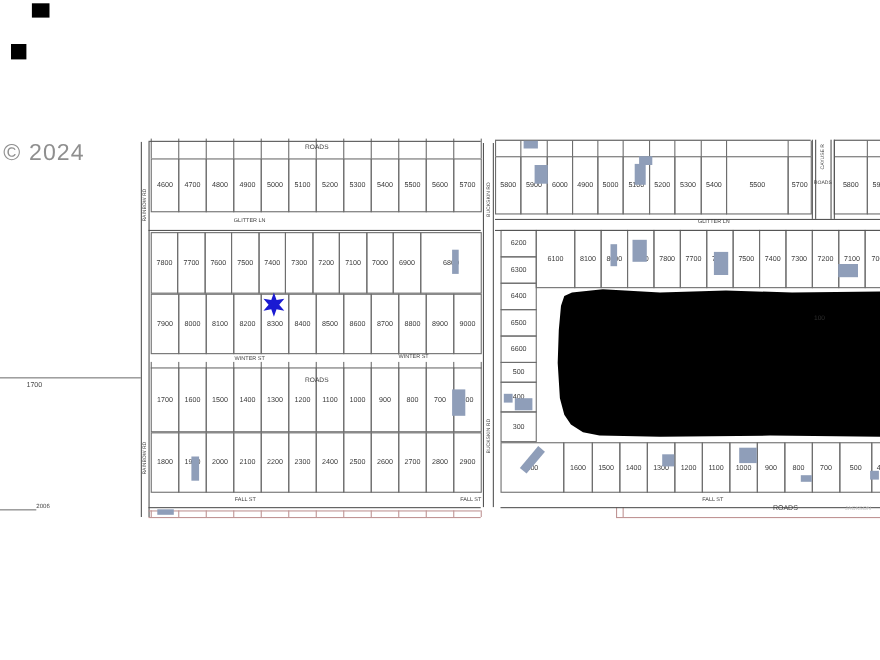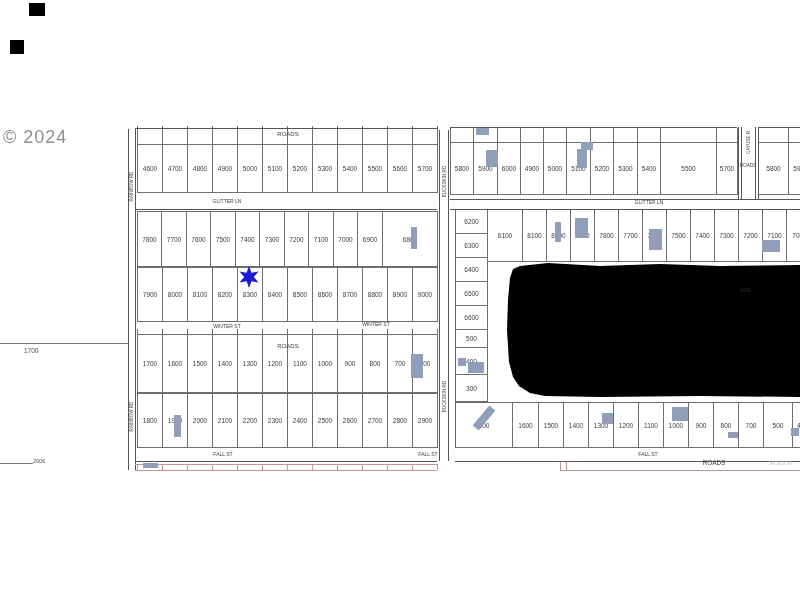--- a/index.html
+++ b/index.html
@@ -10,21 +10,21 @@
         font-size:6.5px;color:#3b3b3b;background:transparent;overflow:visible;white-space:nowrap;}
   .vline{position:absolute;width:1px;background:#555;}
   .hline{position:absolute;height:1px;background:#555;}
   .tick{position:absolute;width:1px;background:#6e6e6e;}
   .bld{position:absolute;background:#8f9eb9;}
   .lbl{position:absolute;font-size:5px;color:#3d3d3d;text-align:center;line-height:1;
        white-space:nowrap;}
   .vlbl{position:absolute;width:60px;height:9px;font-size:4.6px;color:#4a4a4a;text-align:center;
         line-height:9px;transform:rotate(-90deg);white-space:nowrap;}
   .sq{position:absolute;background:#000;}
-  #watermark{position:absolute;left:3px;top:127px;font-size:18px;color:#8f8f8f;
+  #watermark{position:absolute;left:3px;top:127px;font-size:21px;color:#8f8f8f;
              letter-spacing:1px;}
   #blobsvg,#starsvg{position:absolute;left:0;top:0;pointer-events:none;}
   #bloblabel{position:absolute;font-size:6px;color:#2e2e2e;z-index:6;}
   .mlbl{position:absolute;color:#4a4a4a;line-height:1;white-space:nowrap;}
 </style>
 </head>
 <body>
 
 <div id="screen">
   <div id="watermark">© 2024</div>

